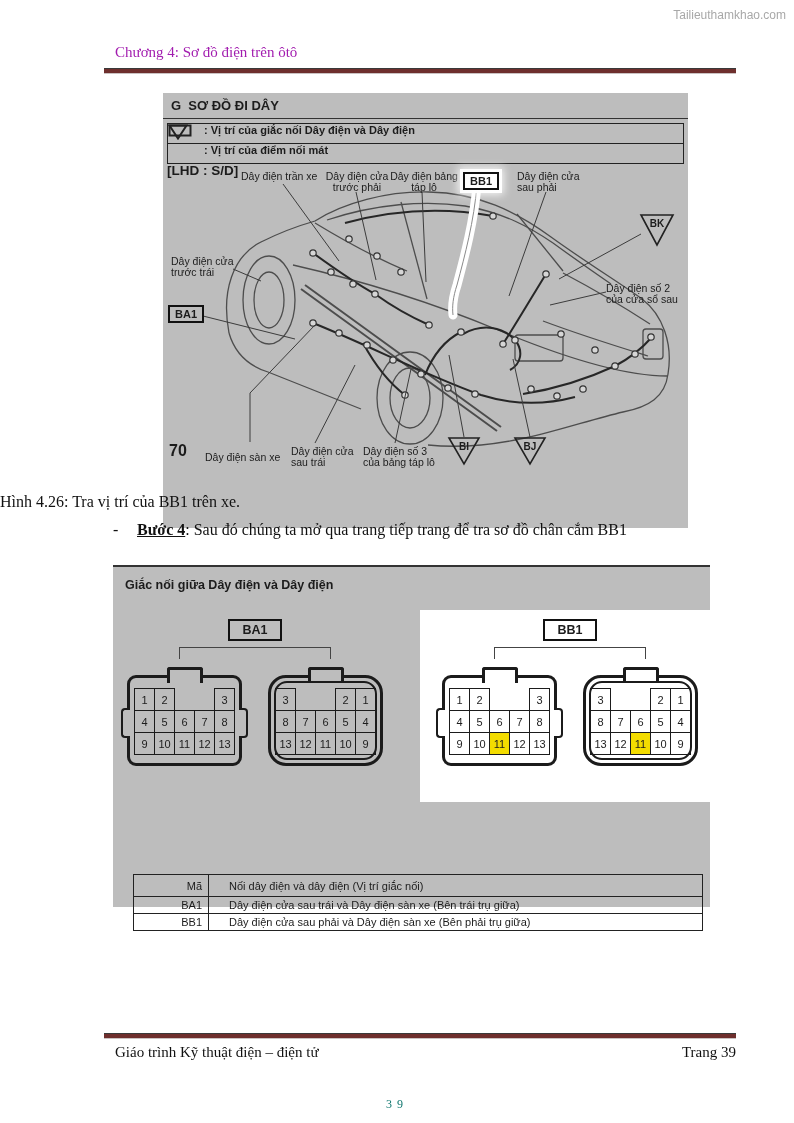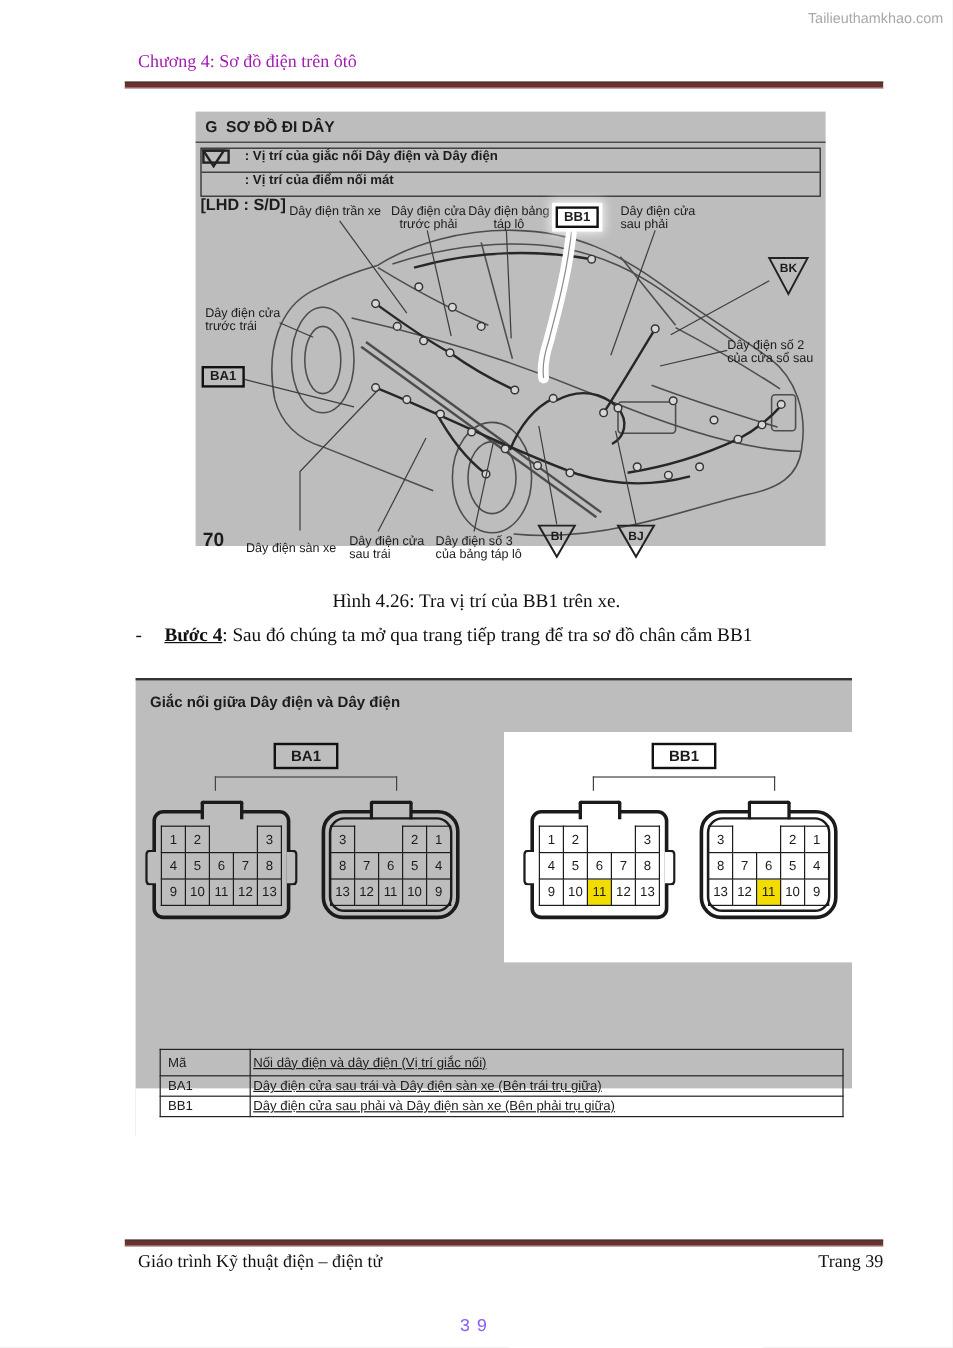--- a/index.html
+++ b/index.html
@@ -10,30 +10,30 @@
              font-size:12px;color:var(--wmgray);}
   .chapter-title{position:absolute;left:115px;top:44px;font-family:Liberation Serif, serif;
                  font-size:15px;color:#a21caf;}
   .rule{position:absolute;left:104px;width:632px;height:4px;background:var(--maroon);
         border-top:1.5px solid #3a3a3a;border-bottom:1px solid #cac2c2;}
   .rule.hdr{top:68px;}
   .rule.ftr{top:1033px;}
   .footer-left{position:absolute;left:115px;top:1044px;font-size:15px;}
   .footer-right{position:absolute;right:58px;top:1044px;font-size:15px;}
   .page-number{position:absolute;left:0;right:0;top:1097px;text-align:center;
-               font-family:Liberation Mono, monospace;font-size:15px;color:#8b5cf6;letter-spacing:5px;}
-  .caption{position:absolute;left:0;right:0;text-align:center;font-size:16px;}
+               font-family:Liberation Serif, serif;font-size:12px;color:#0f766e;letter-spacing:5px;}
+  .caption{position:absolute;left:0;right:0;text-align:left;font-size:16px;}
   .cap1{top:493px;}
   .cap2{top:956px;}
   .step-line{position:absolute;left:113px;top:521px;font-size:16px;}
   .step-line .bullet{display:inline-block;width:24px;}
   .step-line .step-label{font-weight:bold;text-decoration:underline;}
   
   .fig{position:absolute;background:var(--figbg);font-family:"Liberation Sans",sans-serif;color:#1c1c1c;}
-  .fig1{left:163px;top:93px;width:525px;height:362px;}
+  .fig1{left:163px;top:93px;width:525px;height:435px;}
   .fig2{left:113px;top:565px;width:597px;height:380px;border-top:2px solid #333;}
   
   .fig1-title{position:absolute;left:8px;top:5px;font-size:13px;font-weight:bold;white-space:pre;}
   .fig1-titlerule{position:absolute;left:0;right:0;top:25px;border-top:1.5px solid #333;}
   .legend{position:absolute;left:4px;top:30px;right:4px;border:1.5px solid #222;}
   .legend-row{display:flex;align-items:flex-start;height:19px;padding:0 4px;}
   .legend-row + .legend-row{border-top:1.5px solid #222;}
   .legend-ic{width:26px;display:flex;justify-content:center;margin-right:6px;flex:0 0 auto;}
   .legend-txt{font-size:11px;font-weight:bold;}
   .variant{position:absolute;left:4px;top:70px;font-size:13.5px;font-weight:bold;}
@@ -67,22 +67,22 @@
   .tab{position:absolute;width:7px;height:26px;top:50%;margin-top:-13px;border:2.5px solid #1b1b1b;background:inherit;}
   .tab.l{left:-9px;border-right:none;border-radius:4px 0 0 4px;}
   .tab.r{right:-9px;border-left:none;border-radius:0 4px 4px 0;}
   table.pins{border-collapse:collapse;table-layout:fixed;margin:0 auto;position:relative;z-index:2;}
   table.pins td{width:19px;height:21px;border:1.6px solid #1b1b1b;text-align:center;
                 font-size:11px;font-family:"Liberation Sans",sans-serif;padding:0;}
   table.pins td.gap{border:none;}
   
   .ctable{position:absolute;left:20px;top:307px;width:570px;border-collapse:collapse;z-index:2;}
   .ctable td{border:1.5px solid #222;font-size:11px;padding:2px 6px;background:transparent;}
-  .ctable .colcode{width:62px;text-align:left;margin-top:40px;}
-  .ctable .coldesc{padding-left:2px;text-decoration:underline;}
+  .ctable .colcode{width:62px;text-align:right;margin-top:40px;}
+  .ctable .coldesc{padding-left:20px;}
   .ctable tr.hd td{height:17px;}
 </style>
 </head>
 <body>
 
 <div class="page">
 
   <div class="watermark">Tailieuthamkhao.com</div>
   <div class="chapter-title">Chương 4: Sơ đồ điện trên ôtô</div>
   <div class="rule hdr"></div>

